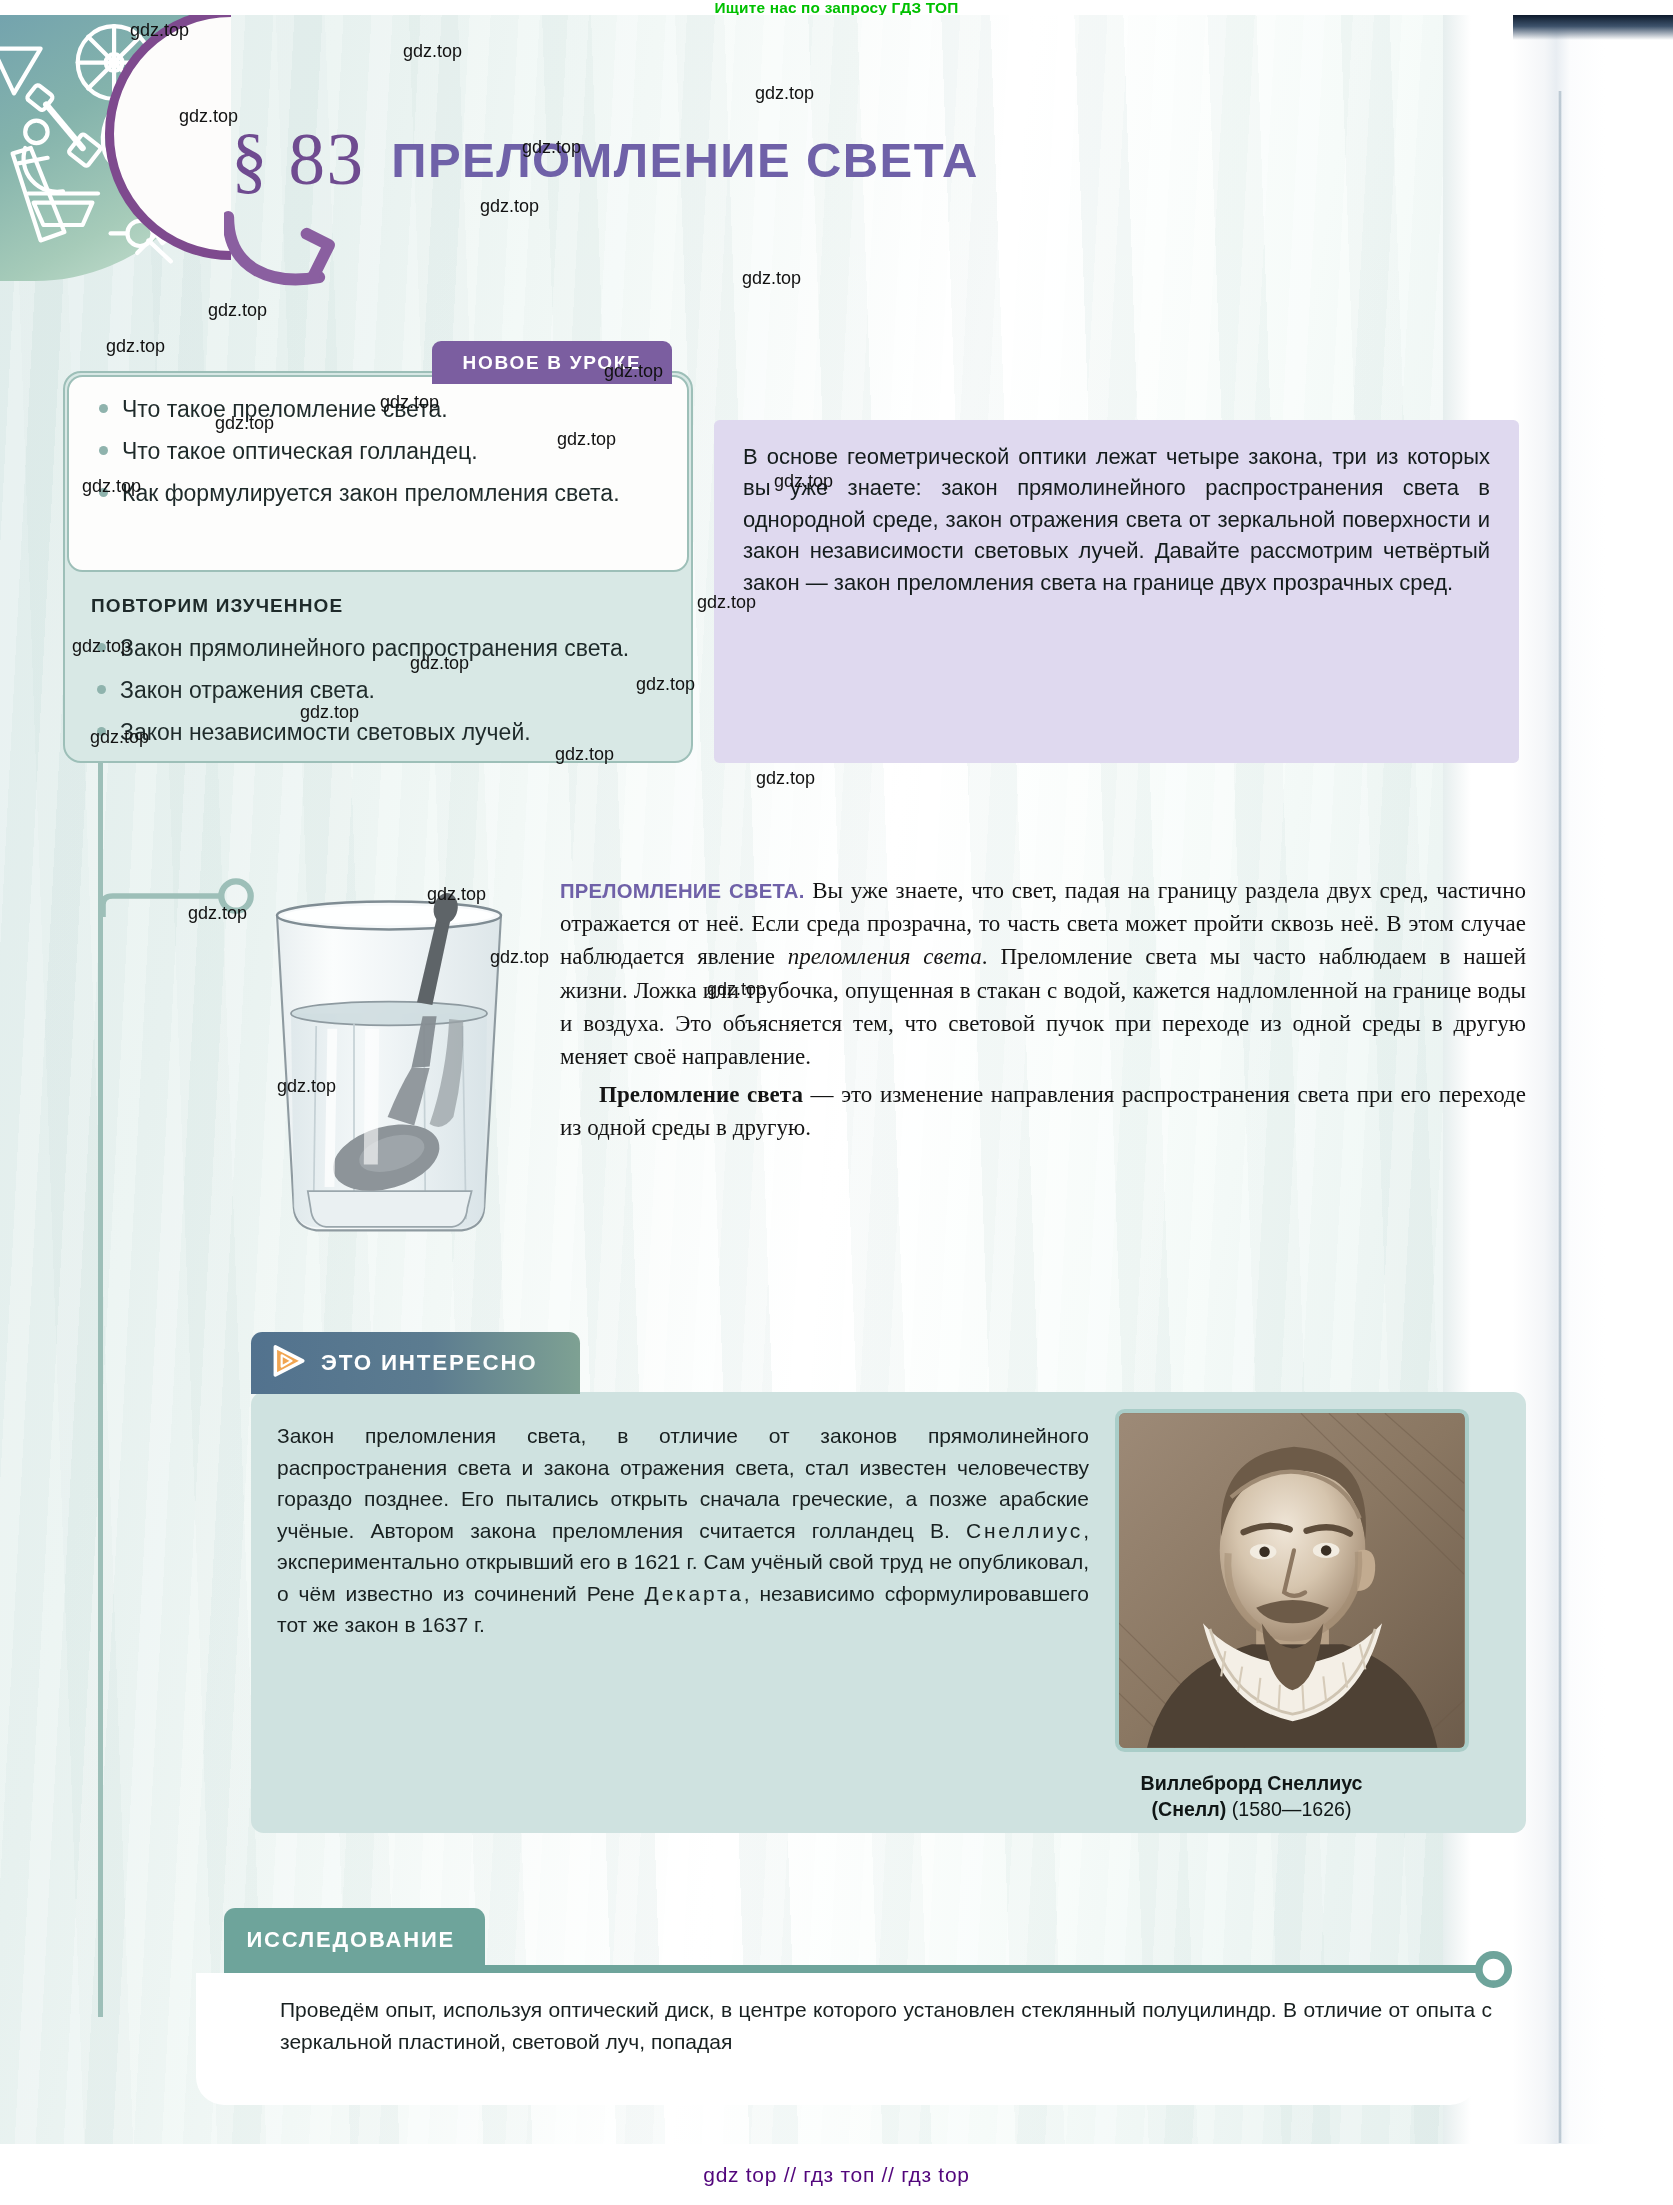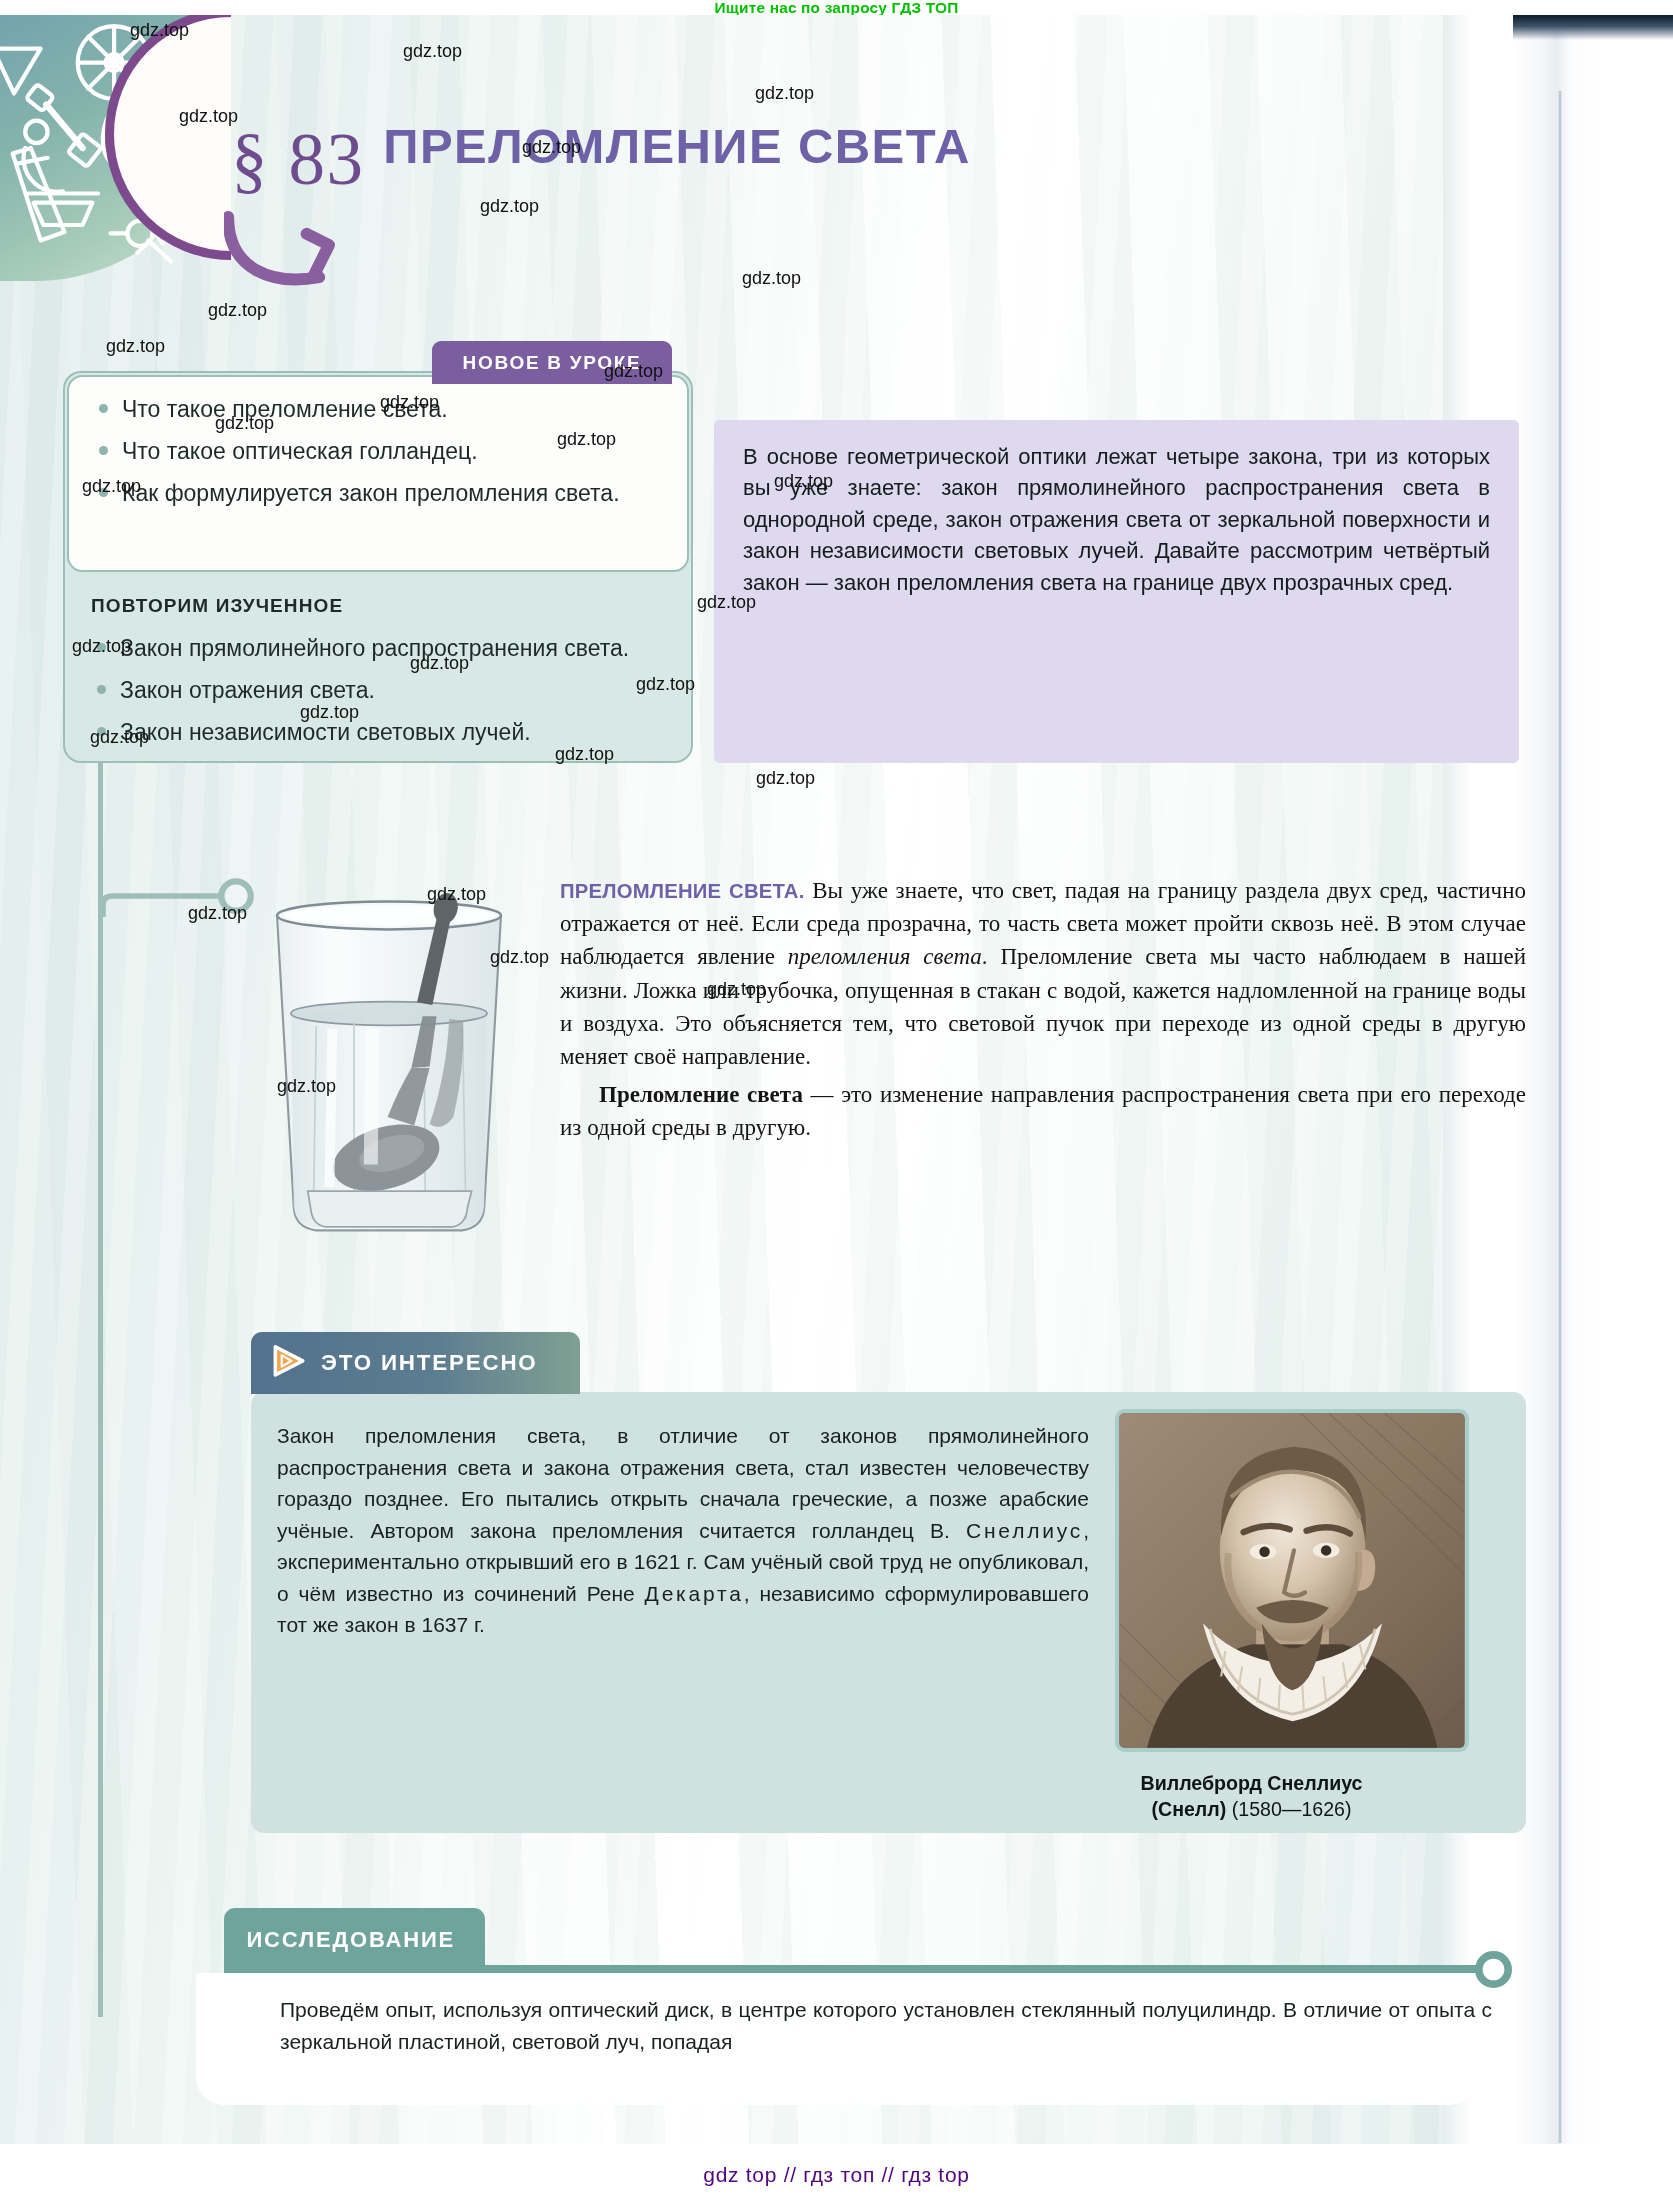--- a/index.html
+++ b/index.html
@@ -69,21 +69,21 @@
   .corner svg{position:absolute;left:0;top:0;}
   .title-circle{
     position:absolute;left:105px;top:-7px;width:252px;height:252px;
     border-radius:50%;
     background:#fdfcfb;
     border:9px solid #7e4a8e;
     box-sizing:border-box;
   }
   
   .title-row{
-    position:absolute;left:231px;top:118px;display:flex;align-items:flex-start;gap:19px;
+    position:absolute;left:231px;top:118px;display:flex;align-items:center;gap:27px;
     z-index:6;
   }
   .sec-num{
     font-size:73px;color:#6f4b90;font-weight:400;letter-spacing:1.4px;
     font-family:"Liberation Serif", serif;
   }
   .sec-title{
     font-size:49px;color:#6f61a8;font-weight:700;letter-spacing:1.4px;
     font-family:"Liberation Sans", sans-serif;
   }

